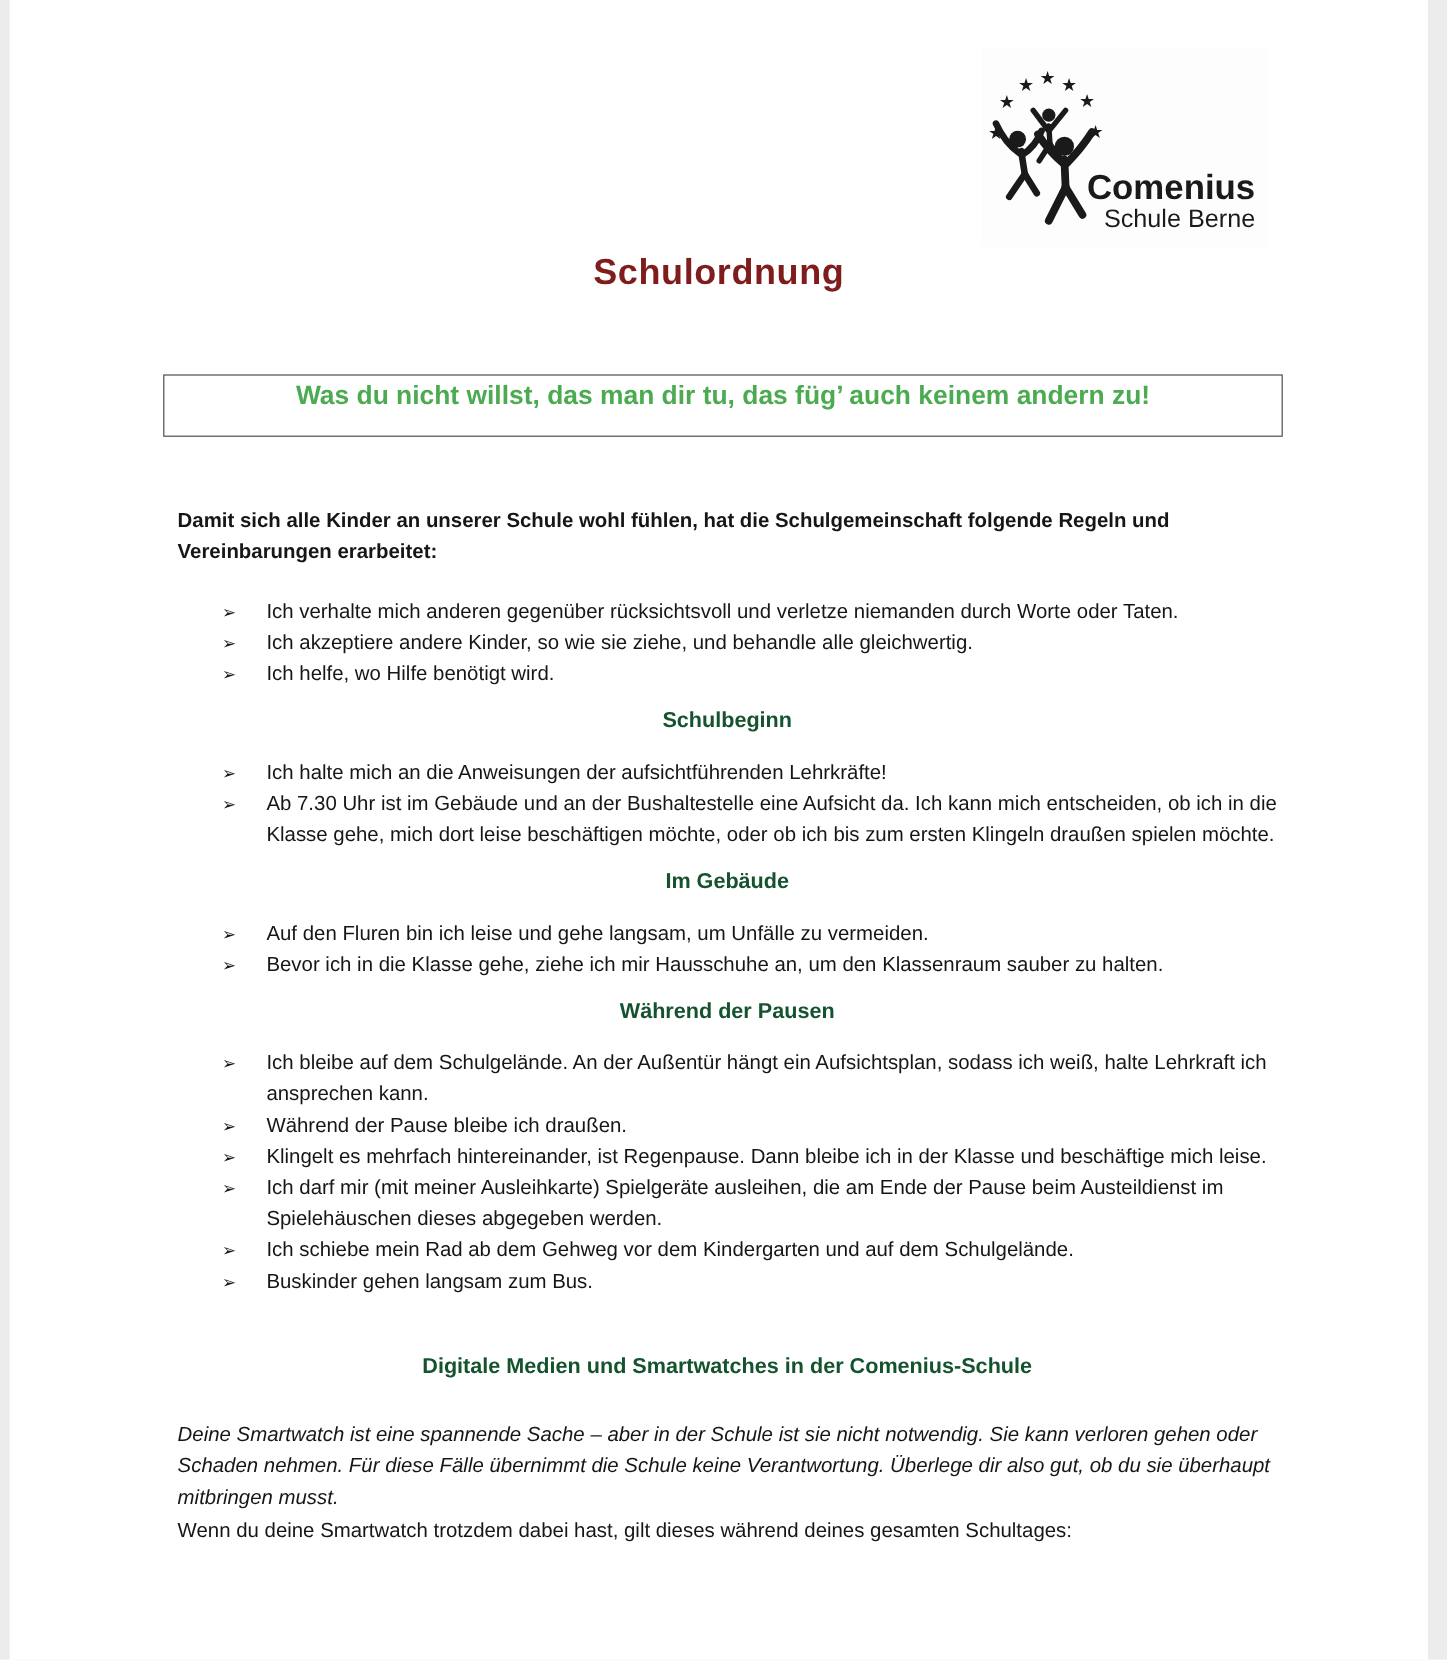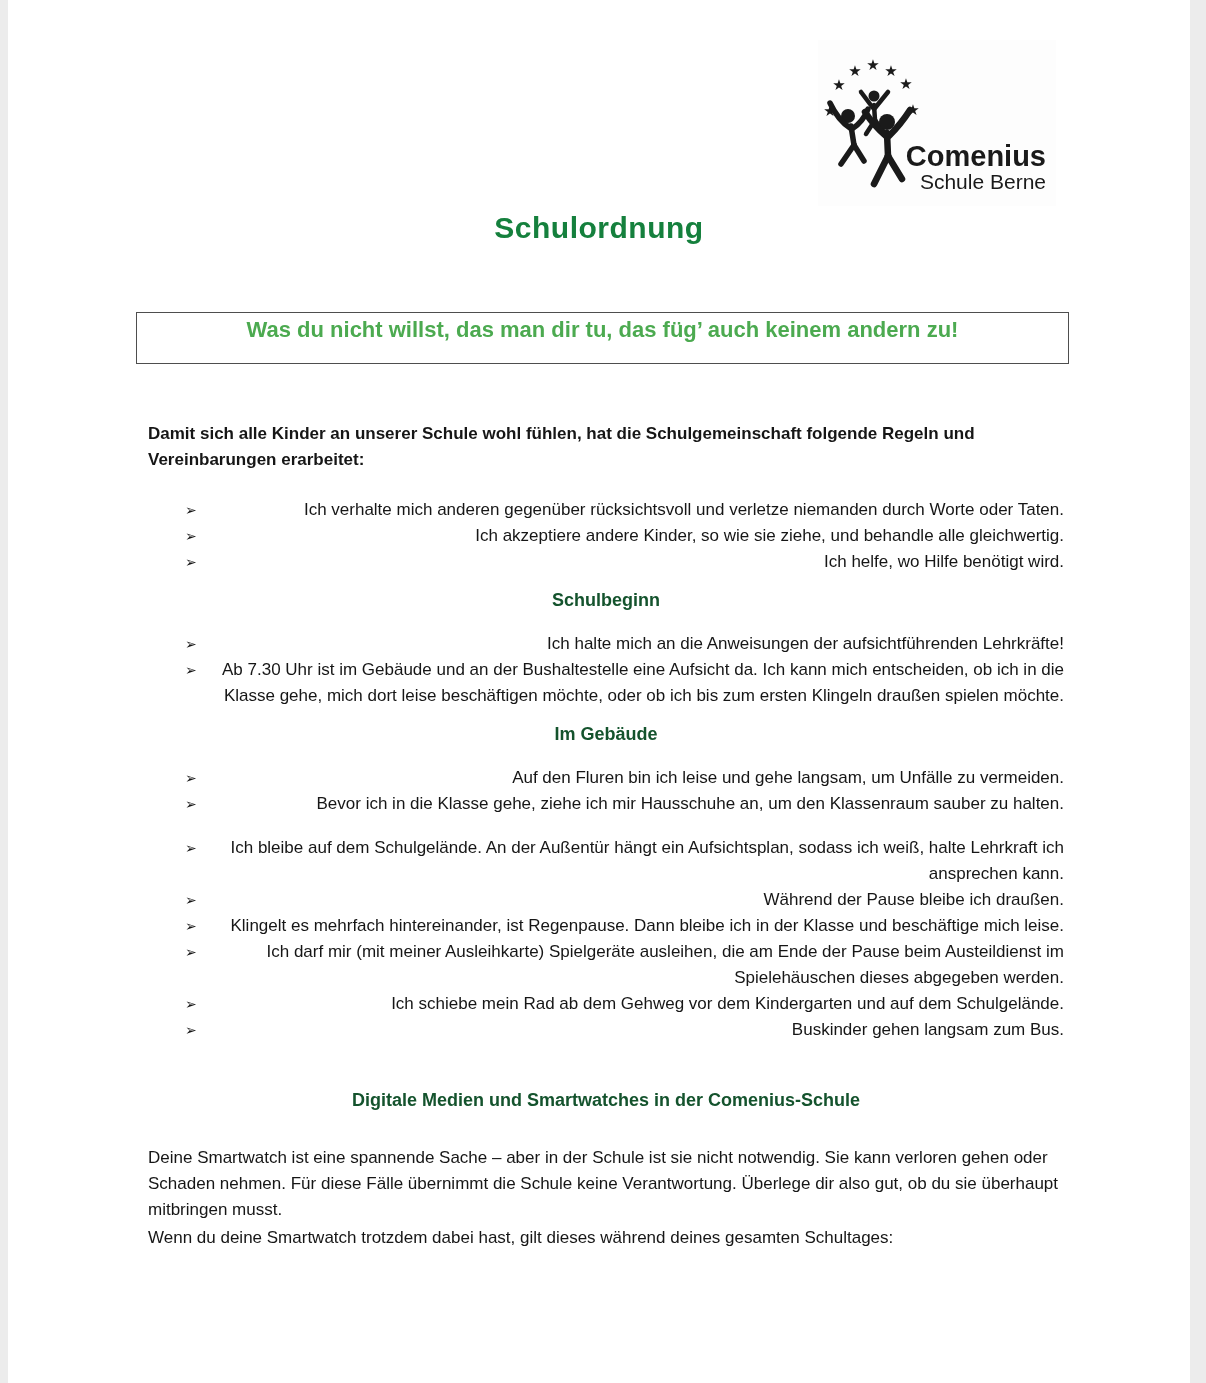--- a/index.html
+++ b/index.html
@@ -20,21 +20,21 @@
   .logo {
     position:absolute; top:40px; left:810px;
     width:238px; height:166px;
     background:#fdfdfd;
   }
   .logo svg { display:block; width:100%; height:100%; }
   .doc-title {
     margin:0; padding-top:212px;
     text-align:center;
     font-size:30px; line-height:32px;
-    font-weight:bold; color:#15803d;
+    font-weight:bold; color:#7f1d1d;
     letter-spacing:0.5px;
   }
   .motto-box {
     box-sizing:border-box;
     margin:68px 0 0 128px;
     width:933px; height:52px;
     border:1px solid #4e4e4e;
     text-align:center;
     font-size:22px; line-height:33px;
     font-weight:bold;
@@ -46,29 +46,29 @@
   }
   .intro { margin:57px 0 4px; font-weight:bold; }
   ul.rules { list-style:none; margin:24px 0 0; padding:0; }
   ul.rules.tight { margin-top:18px; }
   ul.rules li { display:flex; margin:0; padding:0; }
   .bullet {
     flex:0 0 37px; margin-left:37px;
     font-size:14px; line-height:26px;
     color:#161616;
   }
-  li .text { flex:1;text-align:right; }
+  li .text { flex:1; }
   h2.section-heading {
     font-size:18px; line-height:26px;
     text-align:center; font-weight:bold;
     color:#14532d;
     margin:12px 0 0;
   }
   h2.media-heading { margin-top:44px; }
-  .para  { margin:32px 0 0; }
+  .para  { margin:32px 0 0;font-style:italic; }
   .para2 { margin:2px 0 0; }
 </style>
 </head>
 <body>
 
 <div class="page">
 
   <div class="logo">
     <svg viewBox="0 0 238 166" xmlns="http://www.w3.org/2000/svg">
       <g fill="#1a1a1a" font-family="'Liberation Sans', sans-serif" font-size="15" text-anchor="middle">
@@ -159,20 +159,21 @@
       <li>
           <span class="bullet">➢</span>
           <span class="text">Auf den Fluren bin ich leise und gehe langsam, um Unfälle zu vermeiden.</span>
         </li>
       <li>
           <span class="bullet">➢</span>
           <span class="text">Bevor ich in die Klasse gehe, ziehe ich mir Hausschuhe an, um den Klassenraum sauber zu halten.</span>
         </li>
     </ul>
 
+    <h2 class="section-heading">Während der Pausen</h2>
     <ul class="rules tight">
       <li>
           <span class="bullet">➢</span>
           <span class="text">Ich bleibe auf dem Schulgelände. An der Außentür hängt ein Aufsichtsplan, sodass ich weiß, halte Lehrkraft ich ansprechen kann.</span>
         </li>
       <li>
           <span class="bullet">➢</span>
           <span class="text">Während der Pause bleibe ich draußen.</span>
         </li>
       <li>

